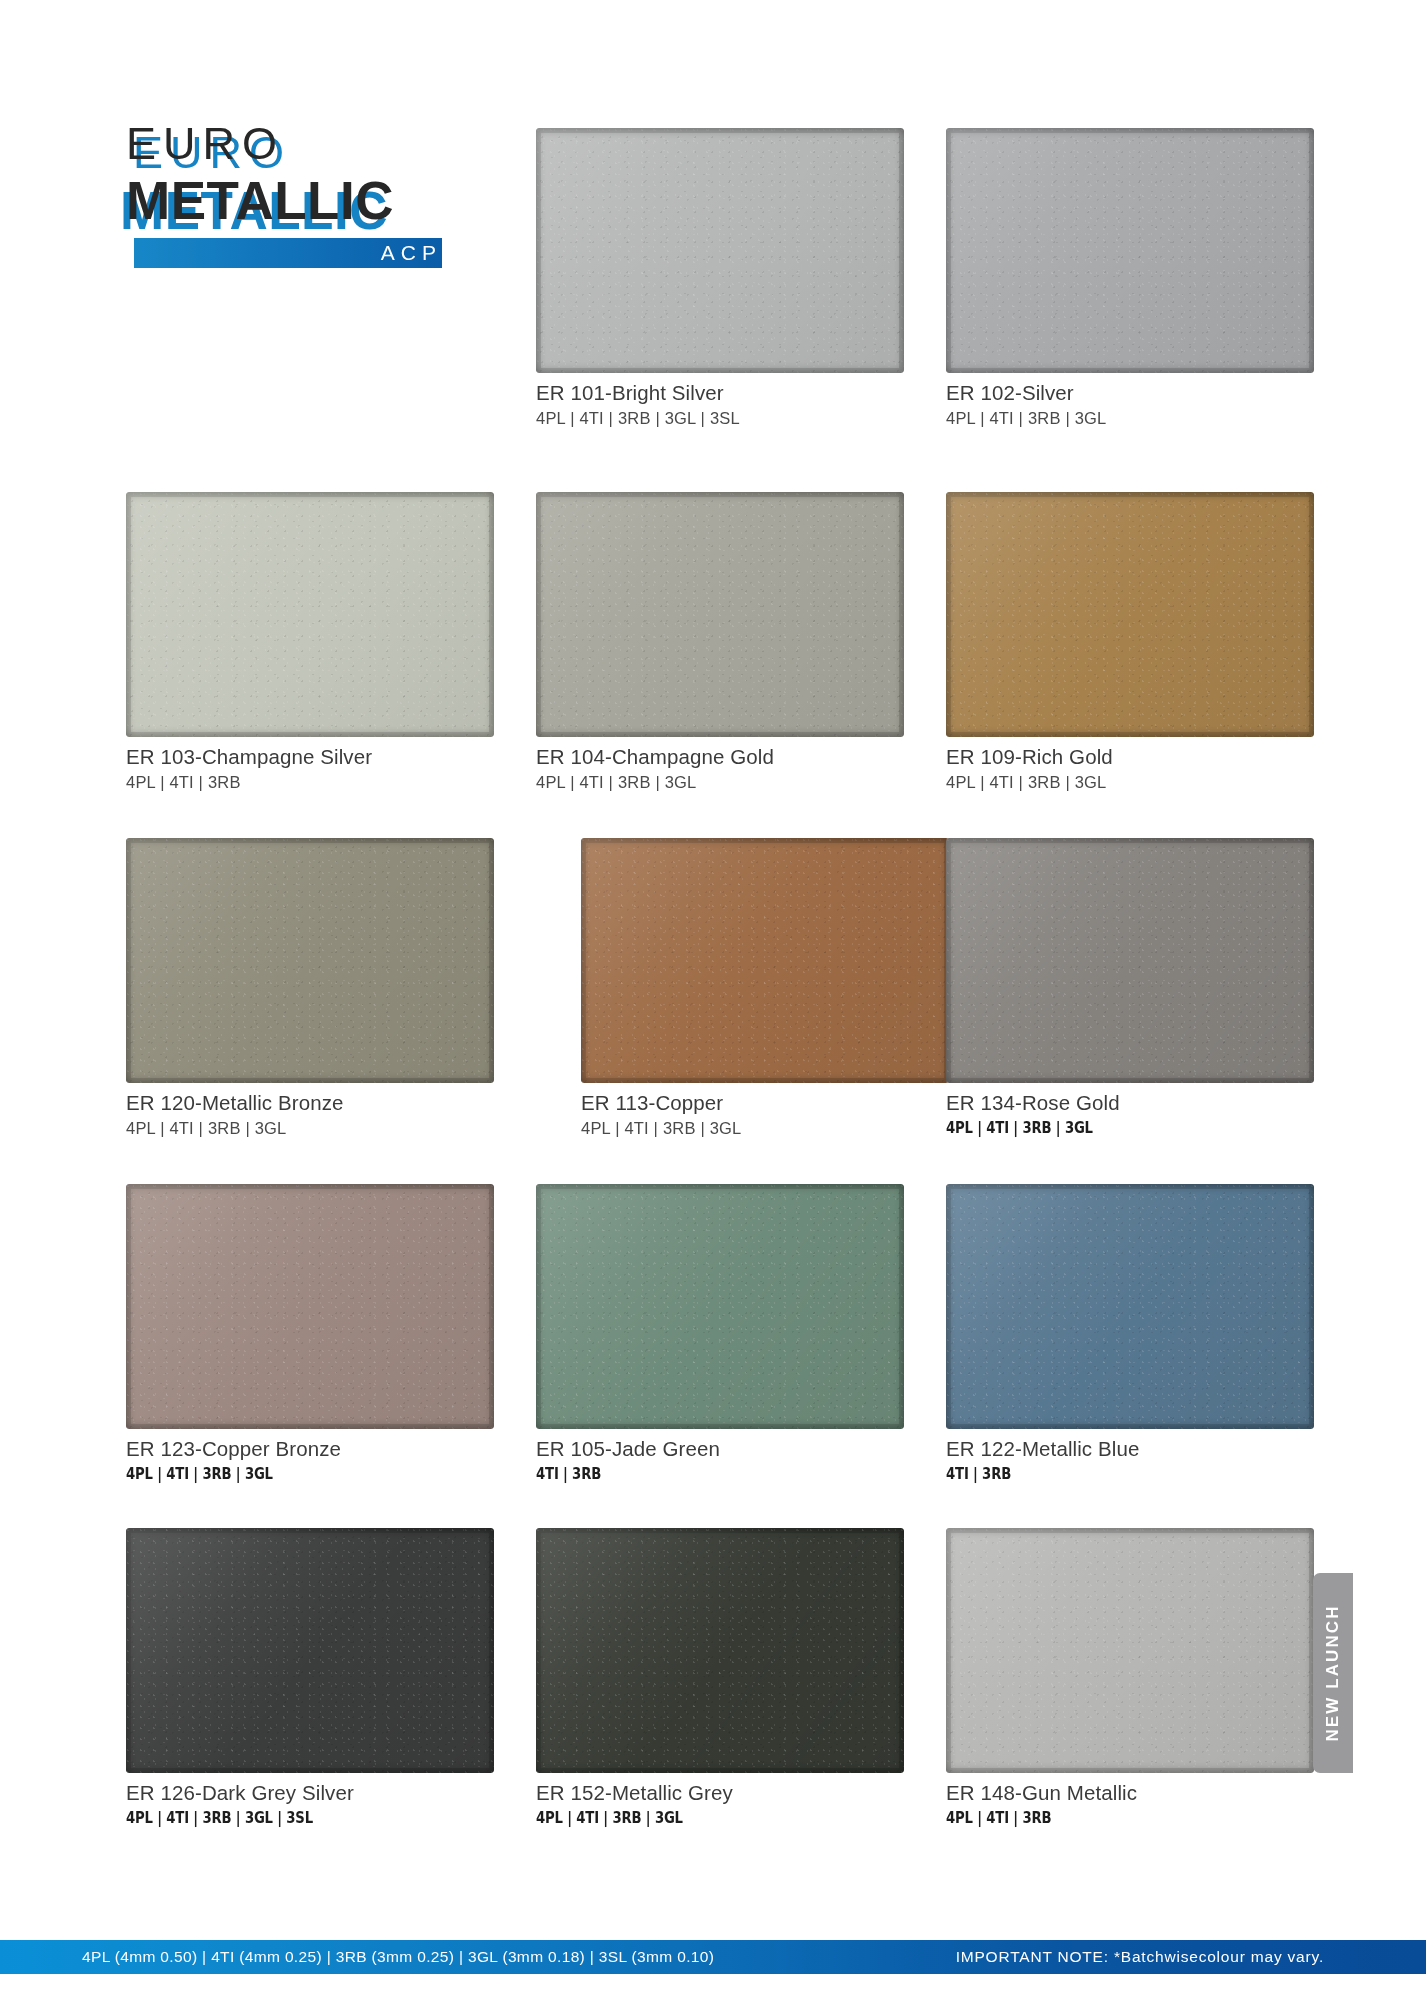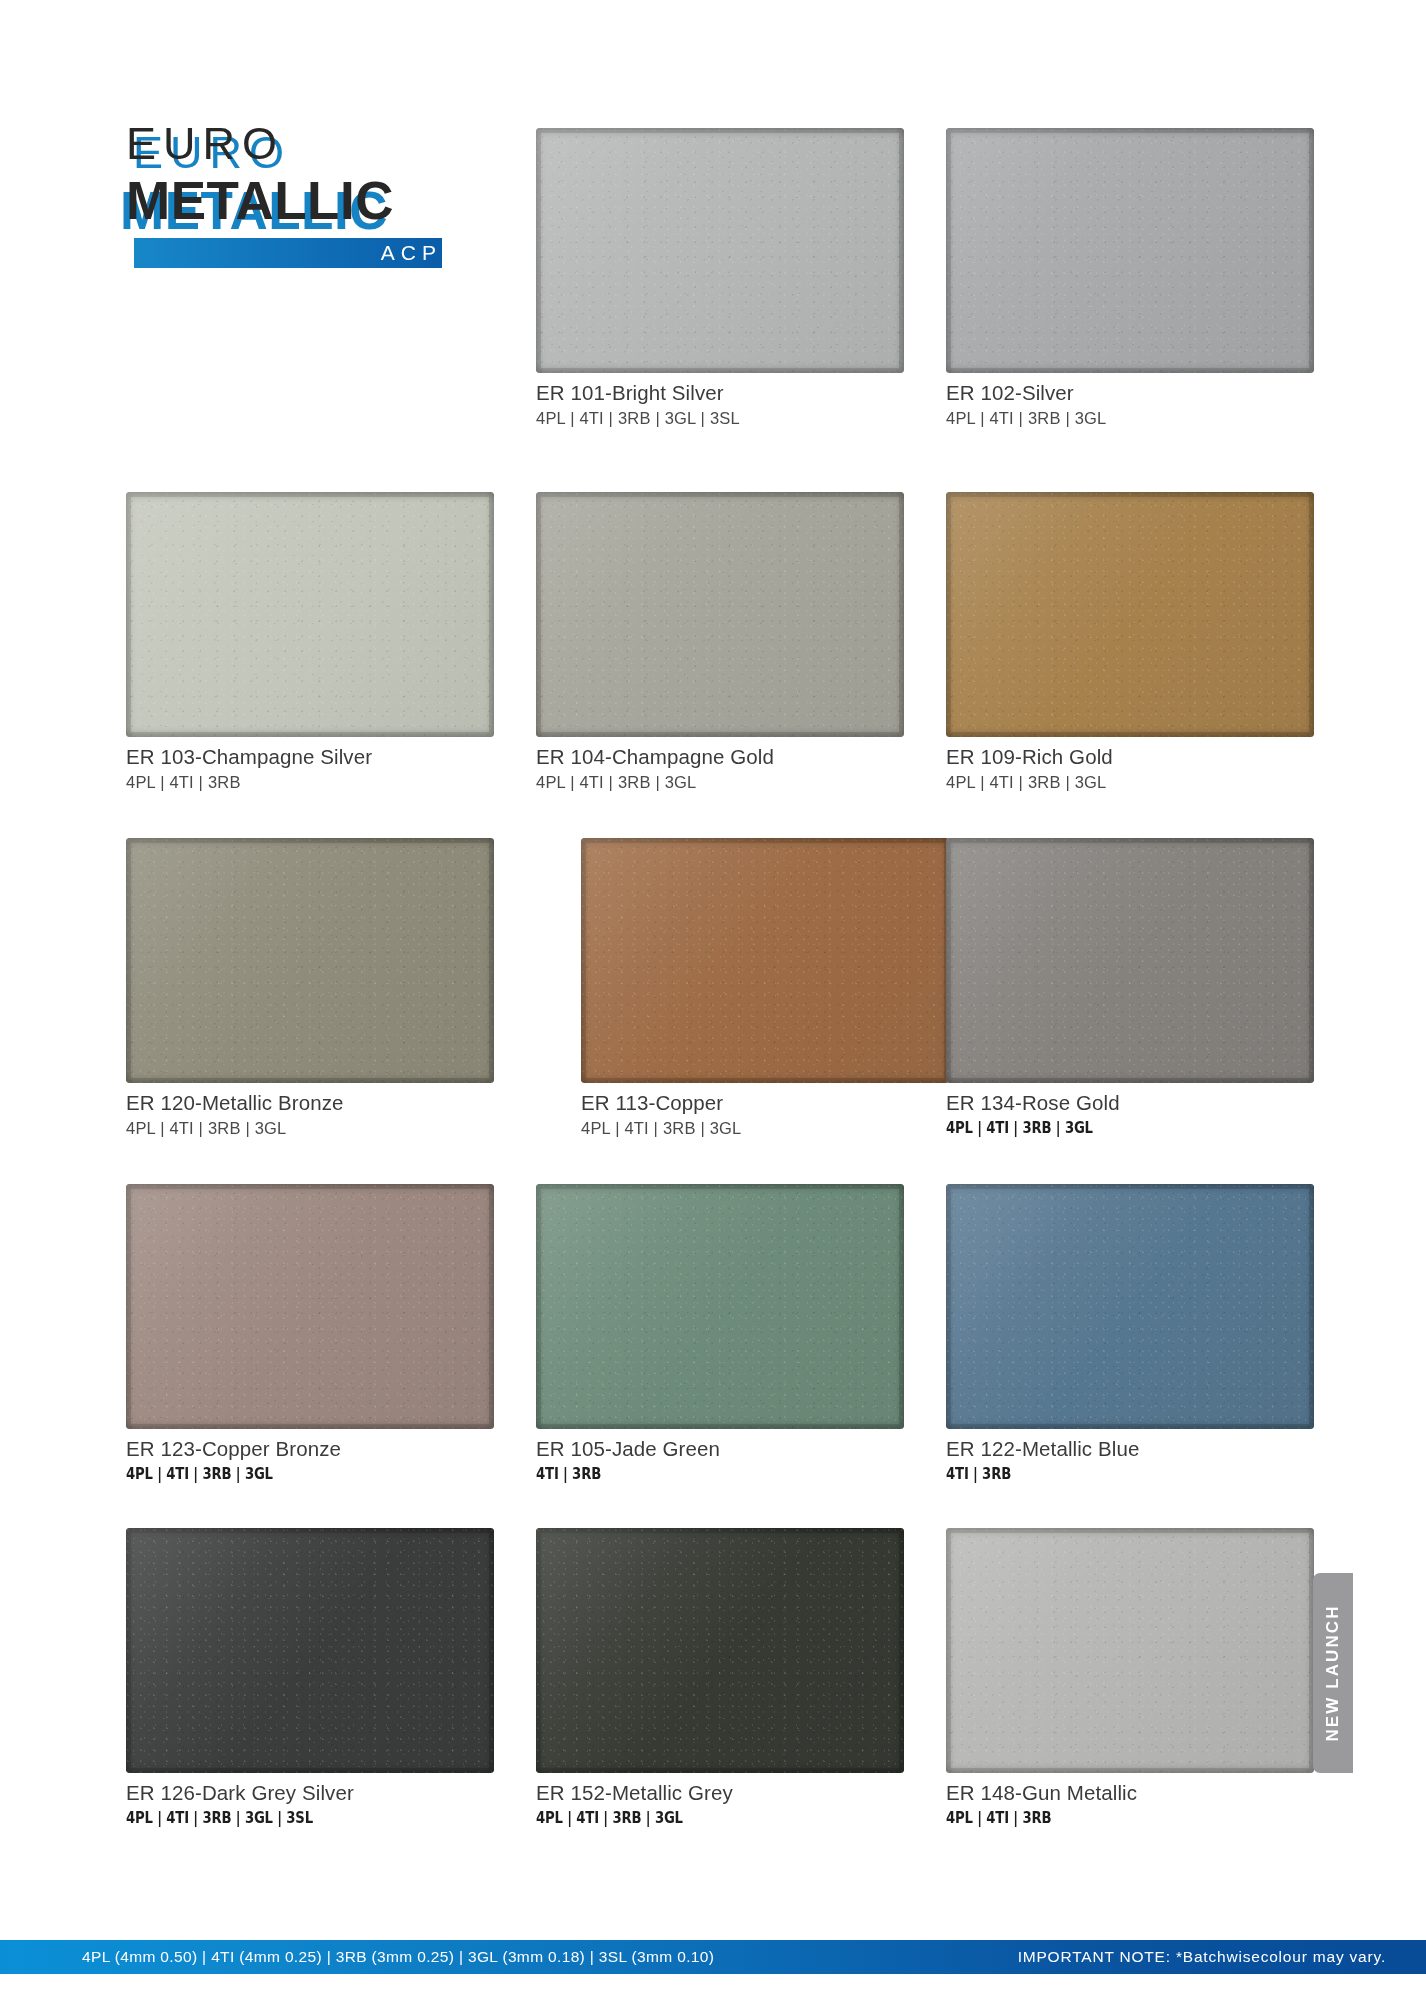--- a/index.html
+++ b/index.html
@@ -128,21 +128,21 @@
     position:absolute;left:0;bottom:26px;width:1426px;height:34px;
     background:linear-gradient(90deg,#0a8fd6 0%,#0f86cc 18%,#0c6fb8 48%,#0a54a0 76%,#084b97 100%);
     display:flex;align-items:center;
   }
   .footer .legend{
     color:#ffffff;font-size:15.5px;letter-spacing:.35px;
     padding-left:82px;white-space:nowrap;
   }
   .footer .note{
     color:#ffffff;font-size:15.5px;letter-spacing:.8px;
-    margin-left:auto;padding-right:40px;white-space:nowrap;
+    margin-left:auto;padding-right:102px;white-space:nowrap;
   }
 </style>
 </head>
 <body>
 
 <div class="page">
 
   <div class="logo">
     <div class="logo-euro">
       <div class="shadow">EURO</div>

